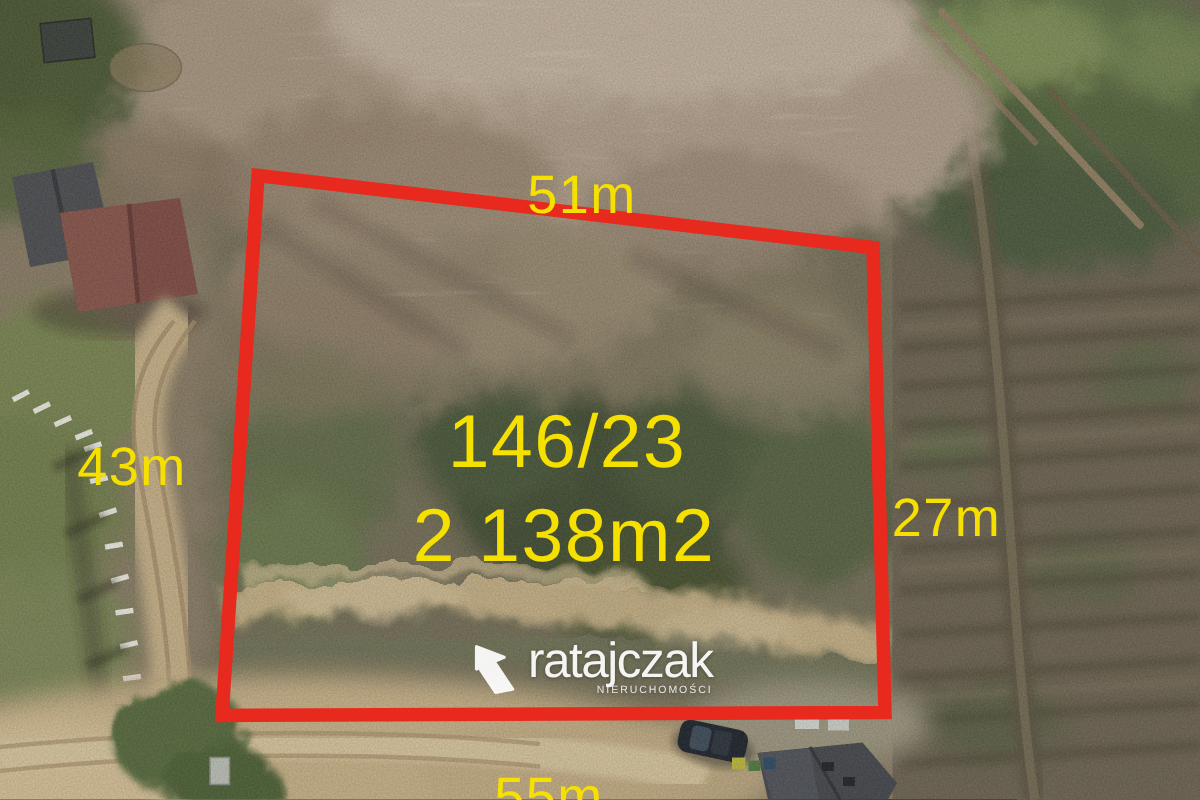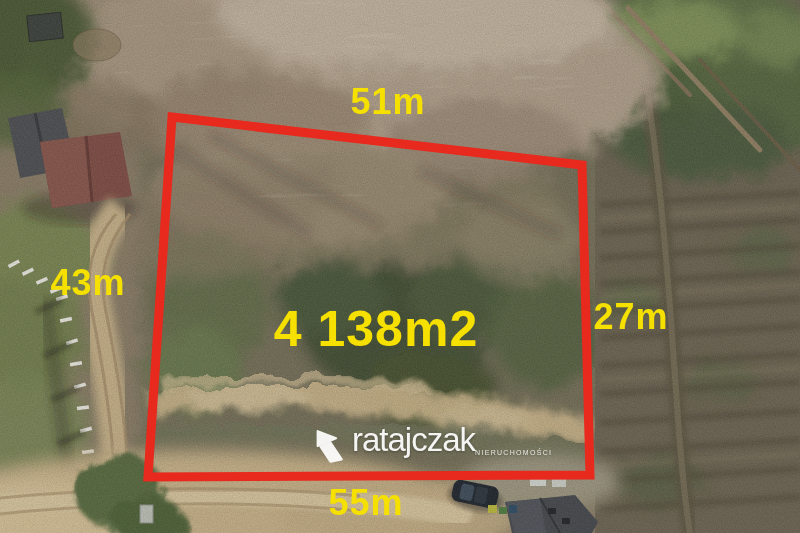--- a/index.html
+++ b/index.html
@@ -6,30 +6,30 @@
   #stage{
     position:relative;width:800px;height:533px;overflow:hidden;
     font-family:"Liberation Sans","DejaVu Sans",sans-serif;
     user-select:none;
   }
   #stage svg.scene{position:absolute;left:0;top:0;}
   .boundary{stroke:var(--boundary,#e8291d);}
   .dim,.plotlabel{
     position:absolute;transform:translate(-50%,-50%);
     color:var(--label,#f5e000);white-space:nowrap;
-    font-weight:700;letter-spacing:1px;
+    font-weight:400;letter-spacing:1px;margin-top:28px;
   }
   .dim{font-size:36px;}
   .plotlabel{font-size:50px;}
   .watermark{
     position:absolute;left:312px;top:424px;display:flex;align-items:flex-start;
     color:var(--wm,#fff);opacity:.93;text-shadow:0 1px 3px rgba(0,0,0,.35);
   }
   .wm-icon{width:34px;height:40px;margin-top:2px;}
-  .wm-col{display:flex;align-items:flex-end;margin-left:6px;}
+  .wm-col{display:flex;flex-direction:column;align-items:flex-end;margin-left:6px;}
   .wm-brand{font-size:33px;line-height:32px;letter-spacing:-1px;font-weight:400;}
   .wm-sub{font-size:7px;letter-spacing:1.3px;margin-top:1px;opacity:.9;}
 </style>
 </head>
 <body>
 
 <div id="stage">
 
   <svg class="scene" width="800" height="533" viewBox="0 0 800 533">
     <defs>
@@ -258,21 +258,22 @@
     <rect width="800" height="533" filter="url(#grainW)" opacity=".35"></rect>
 
     <polygon class="boundary" points="172,117 582,165 590,475 148,477" fill="none" stroke-width="9" stroke-linejoin="miter"></polygon>
   </svg>
 
   <div class="dim" style="left:388px;top:102px">51m</div>
   <div class="dim" style="left:88px;top:283px">43m</div>
   <div class="dim" style="left:631px;top:317px">27m</div>
   <div class="dim" style="left:366px;top:503px">55m</div>
 
-  <div class="plotlabel" style="left:376px;top:329px">4 138m2</div>
+  <div class="plotlabel" style="left:378px;top:266px">146/23</div>
+  <div class="plotlabel" style="left:376px;top:329px">2 138m2</div>
 
   <div class="watermark">
     <svg class="wm-icon" viewBox="0 0 48 48">
       <g fill="#fff" stroke="#fff" stroke-width="3" stroke-linejoin="round">
         <path d="M8,3 L34,13 L8,24 Z"></path>
         <path d="M12,25 L26,19 L42,43 L26,46 Z"></path>
       </g>
     </svg>
     <div class="wm-col">
       <div class="wm-brand">ratajczak</div>

